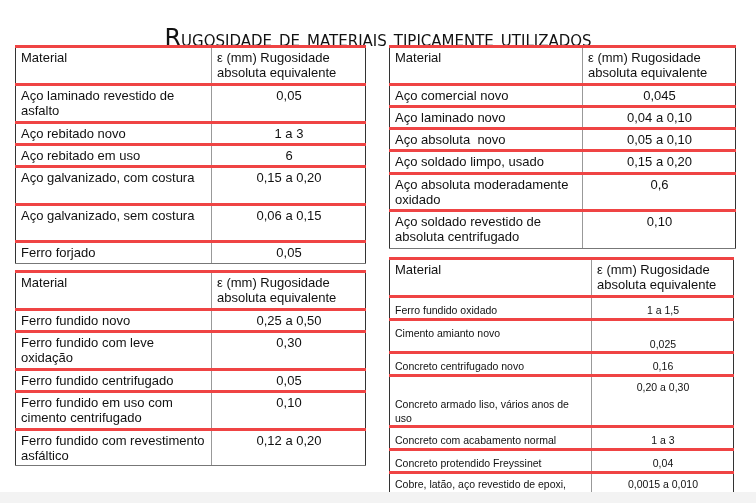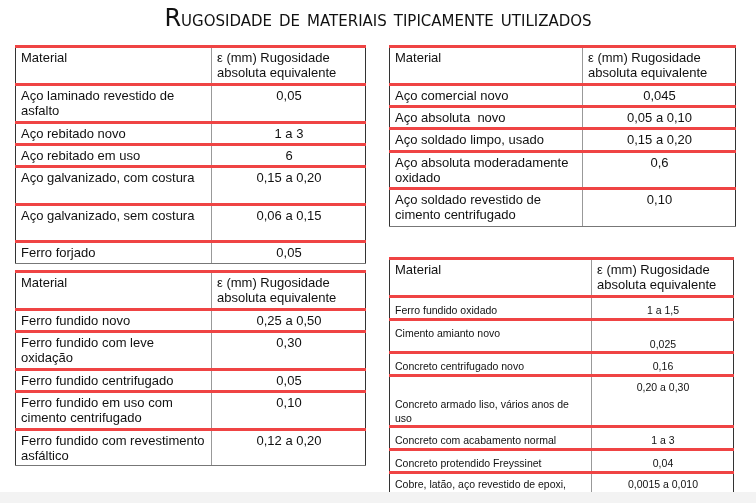--- a/index.html
+++ b/index.html
@@ -1,21 +1,21 @@
 <!DOCTYPE html>
 <html><head>
 <meta charset="utf-8">
 <style>
   html, body { margin:0; padding:0; }
   body {
     width:756px; height:503px; background:#ffffff; position:relative; overflow:hidden;
     font-family:"Liberation Sans", sans-serif; color:#111;
   }
   .title {
-    position:absolute; left:0; top:4px; width:756px; text-align:center;
+    position:absolute; left:0; top:24px; width:756px; text-align:center;
     font-family:"DejaVu Sans", sans-serif; font-size:16px; letter-spacing:0px; color:#111;
     font-variant:small-caps; font-weight:normal;
   }
   .title .big { font-size:24px; }
   .title .sc { font-size:22px; }
   .bottom-band { position:absolute; left:0; top:492px; width:756px; height:11px; background:#f3f3f3; }
   table.rt {
     position:absolute; border-collapse:collapse; background:#fff;
     border:1.5px solid #333;
   }
@@ -112,33 +112,37 @@
   <tbody>
       <tr class="hdr" style="height:38px">
     <td class="mat">Material</td>
     <td class="val"><span>ε (mm) Rugosidade</span><br><span>absoluta equivalente</span></td>
   </tr>
   <tr style="height:22px">
         <td class="mat">Aço comercial novo</td>
         <td class="val">0,045</td>
       </tr>
   <tr style="height:22px">
+        <td class="mat">Aço laminado novo</td>
+        <td class="val">0,04 a 0,10</td>
+      </tr>
+  <tr style="height:22px">
         <td class="mat" style="white-space:pre">Aço absoluta  novo</td>
         <td class="val">0,05 a 0,10</td>
       </tr>
   <tr style="height:23px">
         <td class="mat">Aço soldado limpo, usado</td>
         <td class="val">0,15 a 0,20</td>
       </tr>
   <tr style="height:37px">
         <td class="mat">Aço absoluta moderadamente oxidado</td>
         <td class="val">0,6</td>
       </tr>
   <tr style="height:38px">
-        <td class="mat">Aço soldado revestido de cimento centrifugado</td>
+        <td class="mat">Aço soldado revestido de absoluta centrifugado</td>
         <td class="val">0,10</td>
       </tr>
 </tbody>
   </table>
 
 <table class="rt small" style="left:389px; top:257px; width:345px;">
   <colgroup>
       <col style="width:202px">
       <col>
     </colgroup>

